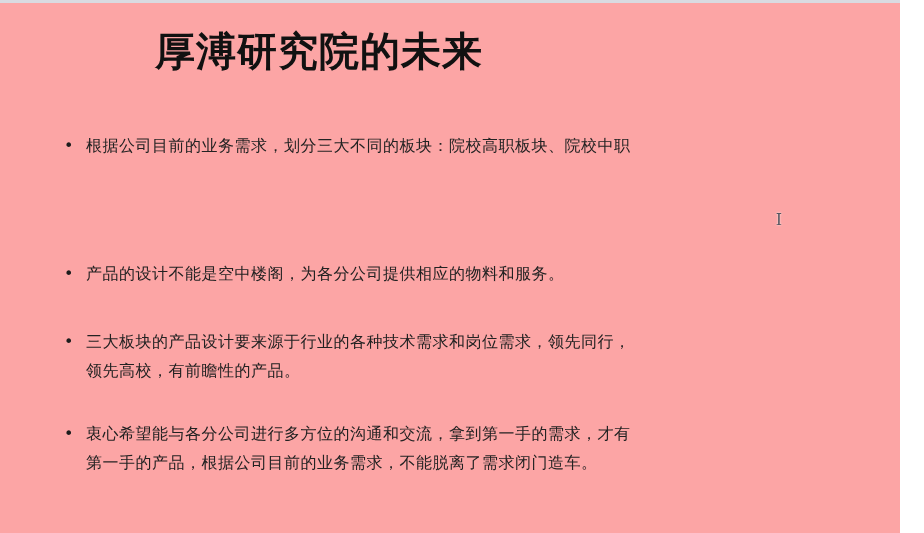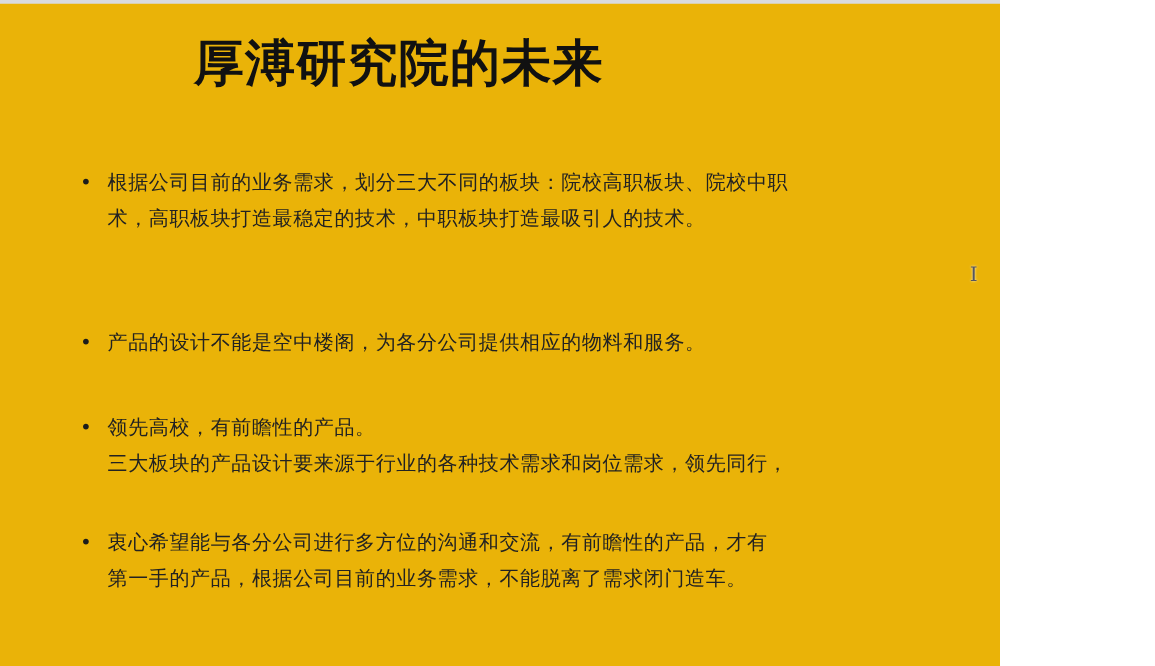--- a/index.html
+++ b/index.html
@@ -2,23 +2,23 @@
 <html><head>
 <meta charset="utf-8">
 <style>
   html, body {
     margin: 0;
     padding: 0;
     background: #ffffff;
   }
   .slide {
     position: relative;
-    width: 800px;
+    width: 900px;
     height: 533px;
-    background: #eab308;
+    background: #fca5a5;
     overflow: hidden;
     font-family: "DejaVu Serif", "Liberation Serif", serif;
   }
   .top-bar {
     position: absolute;
     left: 0;
     top: 0;
     width: 924px;
     height: 3px;
     background: #d9dbe1;
@@ -82,42 +82,41 @@
 <div class="slide">
 
   <div class="top-bar"></div>
 
   <h1 class="slide-title">厚溥研究院的未来</h1>
 
   <div class="bullet-item b1">
     <span class="bullet-dot">•</span>
     <div class="bullet-text">
       <div class="bullet-line">根据公司目前的业务需求，划分三大不同的板块：院校高职板块、院校中职</div>
-      <div class="bullet-line">术，高职板块打造最稳定的技术，中职板块打造最吸引人的技术。</div>
     </div>
   </div>
 
   <div class="bullet-item b2">
     <span class="bullet-dot">•</span>
     <div class="bullet-text">
       <div class="bullet-line">产品的设计不能是空中楼阁，为各分公司提供相应的物料和服务。</div>
     </div>
   </div>
 
   <div class="bullet-item b3">
     <span class="bullet-dot">•</span>
     <div class="bullet-text">
+      <div class="bullet-line">三大板块的产品设计要来源于行业的各种技术需求和岗位需求，领先同行，</div>
       <div class="bullet-line">领先高校，有前瞻性的产品。</div>
-      <div class="bullet-line">三大板块的产品设计要来源于行业的各种技术需求和岗位需求，领先同行，</div>
     </div>
   </div>
 
   <div class="bullet-item b4">
     <span class="bullet-dot">•</span>
     <div class="bullet-text">
-      <div class="bullet-line">衷心希望能与各分公司进行多方位的沟通和交流，有前瞻性的产品，才有</div>
+      <div class="bullet-line">衷心希望能与各分公司进行多方位的沟通和交流，拿到第一手的需求，才有</div>
       <div class="bullet-line">第一手的产品，根据公司目前的业务需求，不能脱离了需求闭门造车。</div>
     </div>
   </div>
 
   <div class="ibeam-cursor">I</div>
 
 </div>
 
 </body></html>

